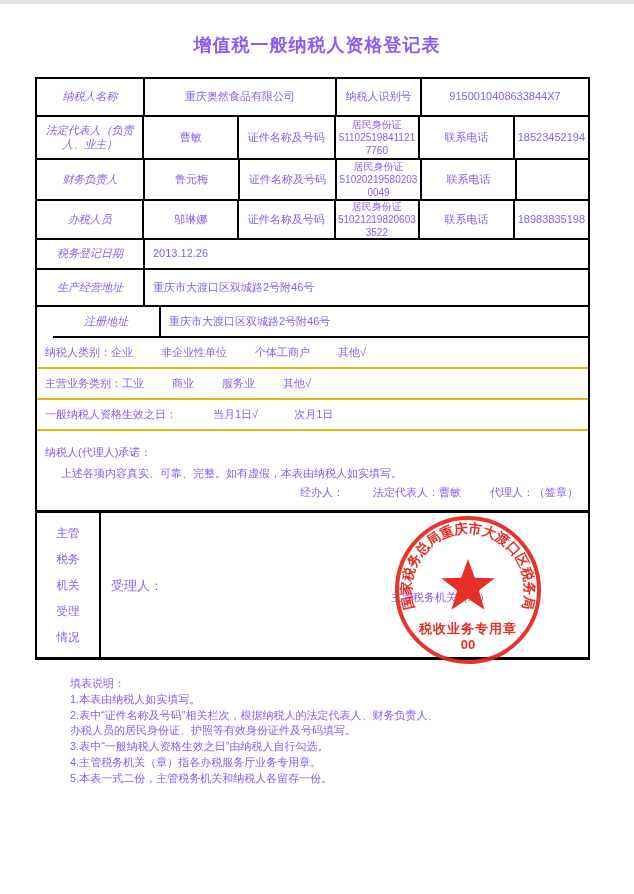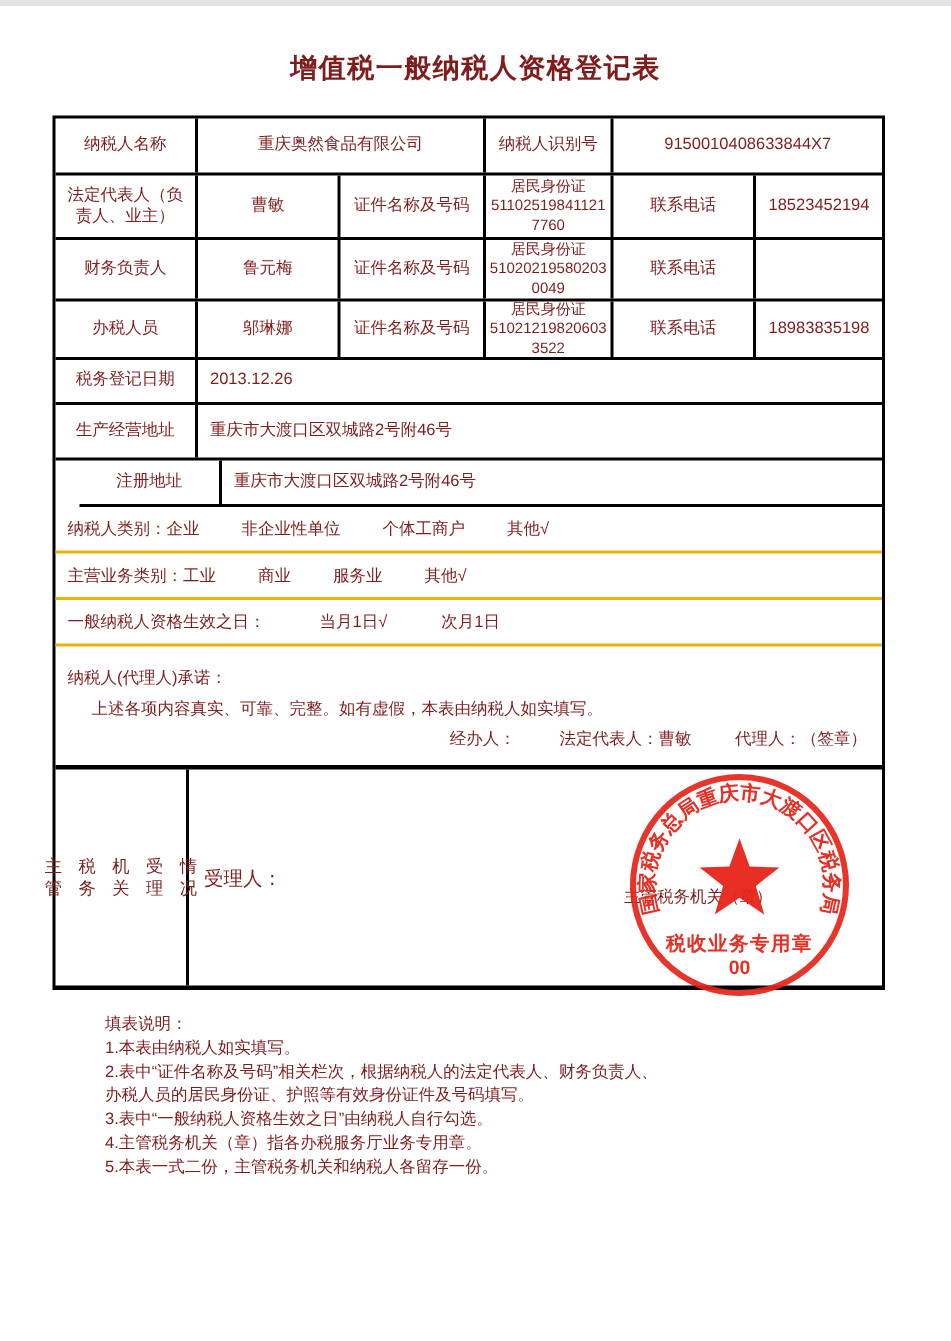--- a/index.html
+++ b/index.html
@@ -1,38 +1,38 @@
 <!DOCTYPE html>
 <html><head>
 <meta charset="utf-8">
 <style>
   html,body{margin:0;padding:0;background:#ffffff;}
   .page{
     position:relative;width:634px;height:894px;background:#fff;overflow:hidden;
-    font-family:"Liberation Sans","DejaVu Sans",sans-serif;color:#7f1d1d;
+    font-family:"Liberation Sans","DejaVu Sans",sans-serif;color:#8b5cf6;
   }
   .top-edge{position:absolute;left:0;top:0;width:634px;height:4px;background:#e3e3e3;}
   .title{
     position:absolute;left:0;top:33px;width:634px;margin:0;text-align:center;
     font-size:18px;font-weight:bold;letter-spacing:1px;
   }
   .form-table{
     position:absolute;left:35px;top:77px;width:555px;
     border:2px solid #000;border-bottom-width:3px;box-sizing:border-box;
     font-size:11px;
   }
   .row{display:flex;border-bottom:2px solid #000;box-sizing:border-box;}
   .row:last-child{border-bottom:none;}
   .cell{
     border-right:2px solid #000;box-sizing:border-box;
     display:flex;align-items:center;justify-content:center;text-align:center;
     padding:1px 3px;line-height:1.25;
   }
   .cell.last{border-right:none;}
-  .c1{width:95px;}
+  .c1{width:108px;font-style:italic;}
   .c2{width:95px;}
   .c3{width:97px;}
   .c4{width:85px;}
   .c5{width:95px;}
   .c6{flex:1;}
   .c23{width:192px;}
   .c56{flex:1;}
   .rest{flex:1;justify-content:flex-start;text-align:left;padding-left:8px;}
   .r1{height:38px;}
   .r2{height:43px;}
@@ -56,22 +56,22 @@
   .commit-body{margin-top:10px;padding-left:16px;}
   .commit-signers{position:absolute;right:10px;bottom:10px;}
   .commit-signers span{margin-left:26px;}
   .commit-signers span:first-child{margin-left:0;}
   .below-row{
     height:26px;display:flex;align-items:center;padding-left:8px;
     border-bottom:3px solid #000;box-sizing:border-box;
   }
   .accept-row{height:144px;display:flex;box-sizing:border-box;}
   .side-label{
-    width:89px;border-right:2px solid #000;box-sizing:border-box;
-    display:flex;flex-direction:row;align-items:center;justify-content:center;
+    width:64px;border-right:2px solid #000;box-sizing:border-box;
+    display:flex;flex-direction:column;align-items:center;justify-content:center;
     gap:11px;font-size:11.5px;
   }
   .accept-cell{flex:1;position:relative;}
   .acceptor{position:absolute;left:10px;top:64px;font-size:13px;}
   .seal-label{position:absolute;left:290px;top:77px;font-size:11px;white-space:nowrap;}
   .stamp{position:absolute;left:282px;top:-8px;width:170px;height:170px;}
   .notes{
     position:absolute;left:70px;top:676px;display:flex;font-size:11px;line-height:15.8px;flex-direction:column;
   }
   .notes-label{white-space:nowrap;}

